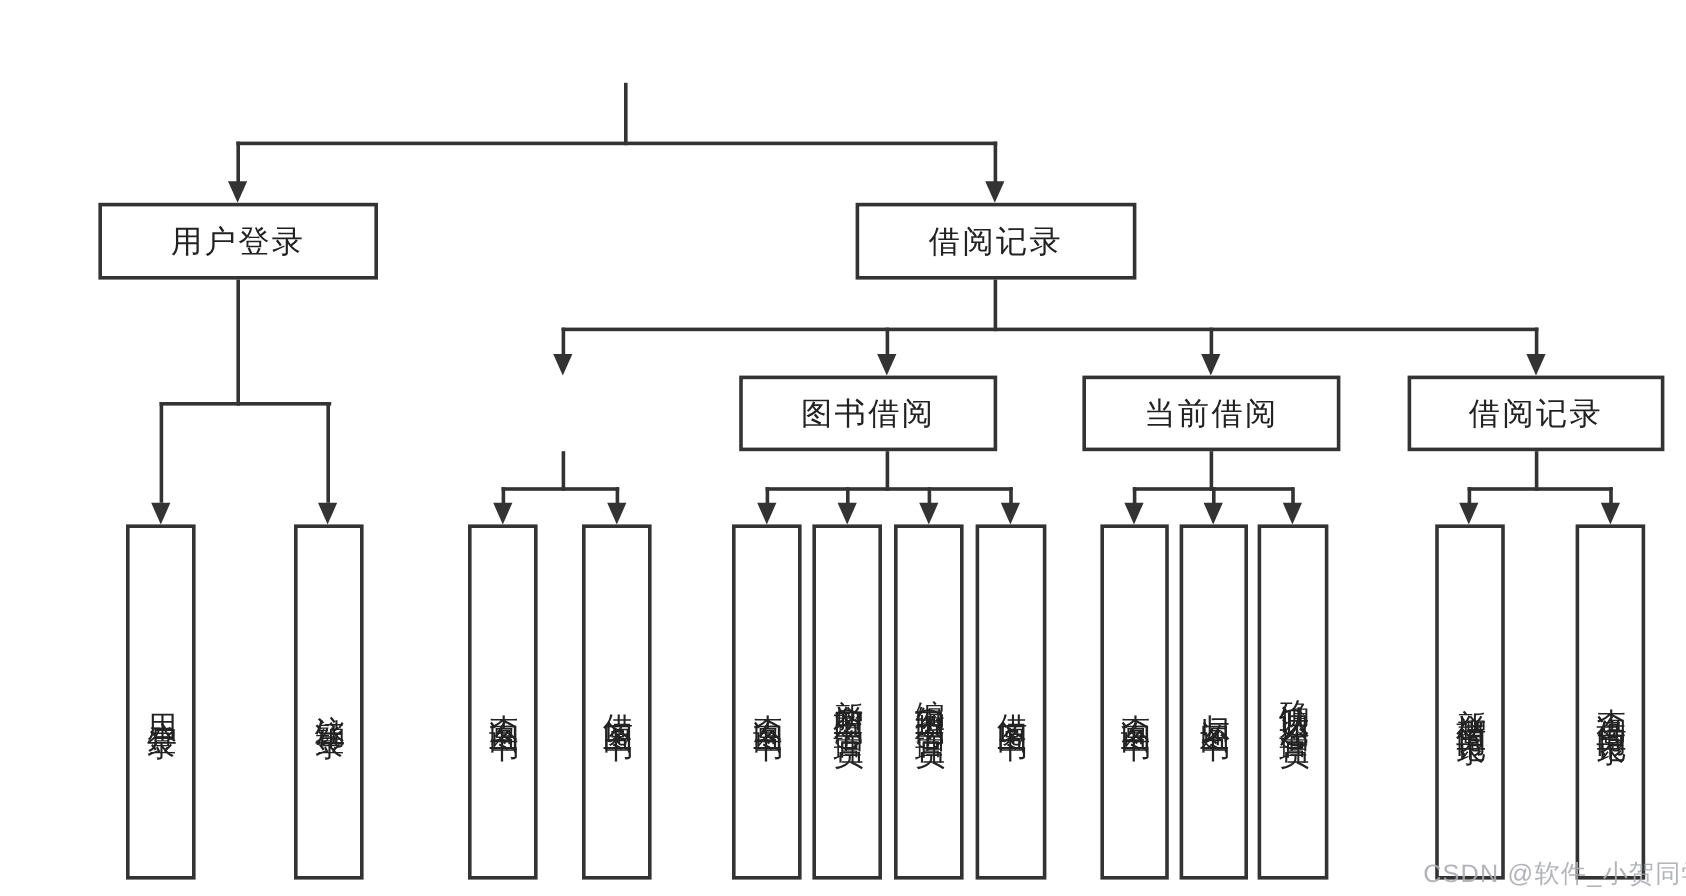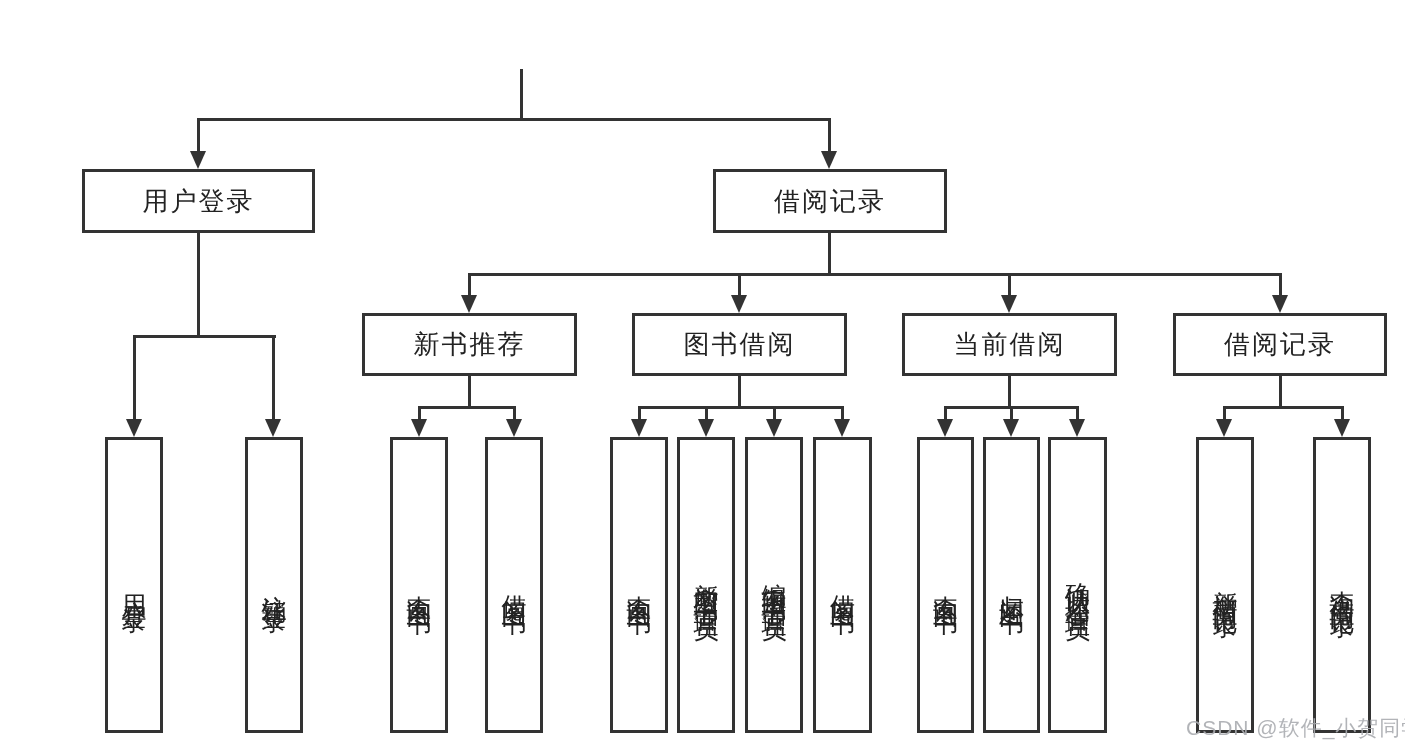--- a/index.html
+++ b/index.html
@@ -87,24 +87,21 @@
   <div class="hline" style="left:468px; top:273px; width:814px;"></div>
   <div class="vline" style="left:468px;  top:273px; height:23px;"></div>
   <div class="arrow" style="left:461px;  top:295px;"></div>
   <div class="vline" style="left:738px;  top:273px; height:23px;"></div>
   <div class="arrow" style="left:731px;  top:295px;"></div>
   <div class="vline" style="left:1008px; top:273px; height:23px;"></div>
   <div class="arrow" style="left:1001px; top:295px;"></div>
   <div class="vline" style="left:1279px; top:273px; height:23px;"></div>
   <div class="arrow" style="left:1272px; top:295px;"></div>
 
-  <div class="box" style="left:362px; top:313px; width:215px; height:63px;">
-    <span class="hlabel">新书推荐</span>
-  </div>
-  <div class="box" style="left:632px; top:313px; width:215px; height:63px;">
+  <div class="box" style="left:616px; top:313px; width:215px; height:63px;">
     <span class="hlabel">图书借阅</span>
   </div>
   <div class="box" style="left:902px; top:313px; width:215px; height:63px;">
     <span class="hlabel">当前借阅</span>
   </div>
   <div class="box" style="left:1173px; top:313px; width:214px; height:63px;">
     <span class="hlabel">借阅记录</span>
   </div>
 
   <div class="vline" style="left:468px; top:376px; height:33px;"></div>

